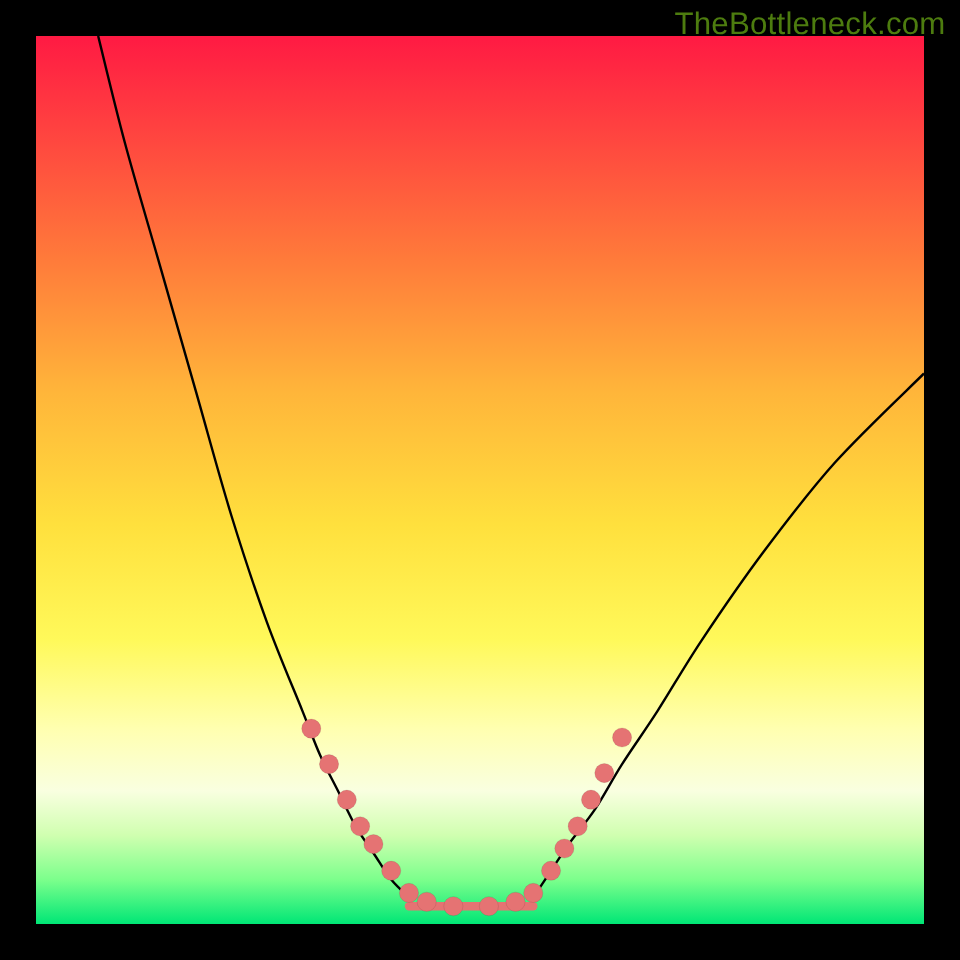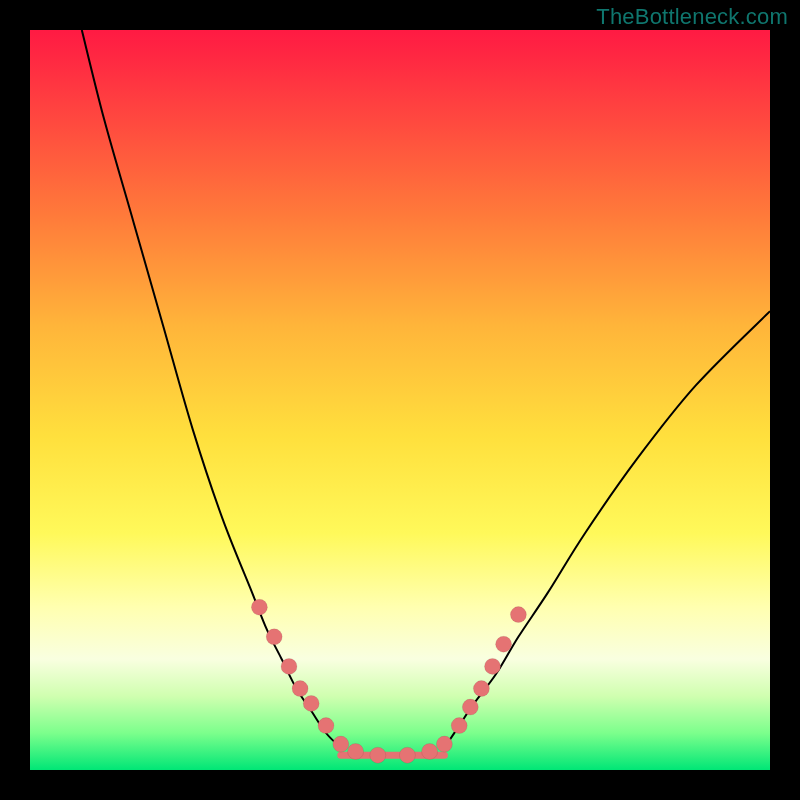--- a/index.html
+++ b/index.html
@@ -35,22 +35,22 @@
       #f9ffe0 85%,
       #d0ffb0 90%,
       #7cff8c 95%,
       #00e676 100%
     );
   }
   .attribution {
     position: absolute;
     top: 4px;
     right: 12px;
-    color: #0f766e;
-    font-size: 22px;
+    color: #4d7c0f;
+    font-size: 26px;
     letter-spacing: 0.2px;
     font-weight: 500;
   }
   svg.curve {
     position: absolute;
     left: 0;
     top: 0;
     width: 740px;
     height: 740px;
   }

